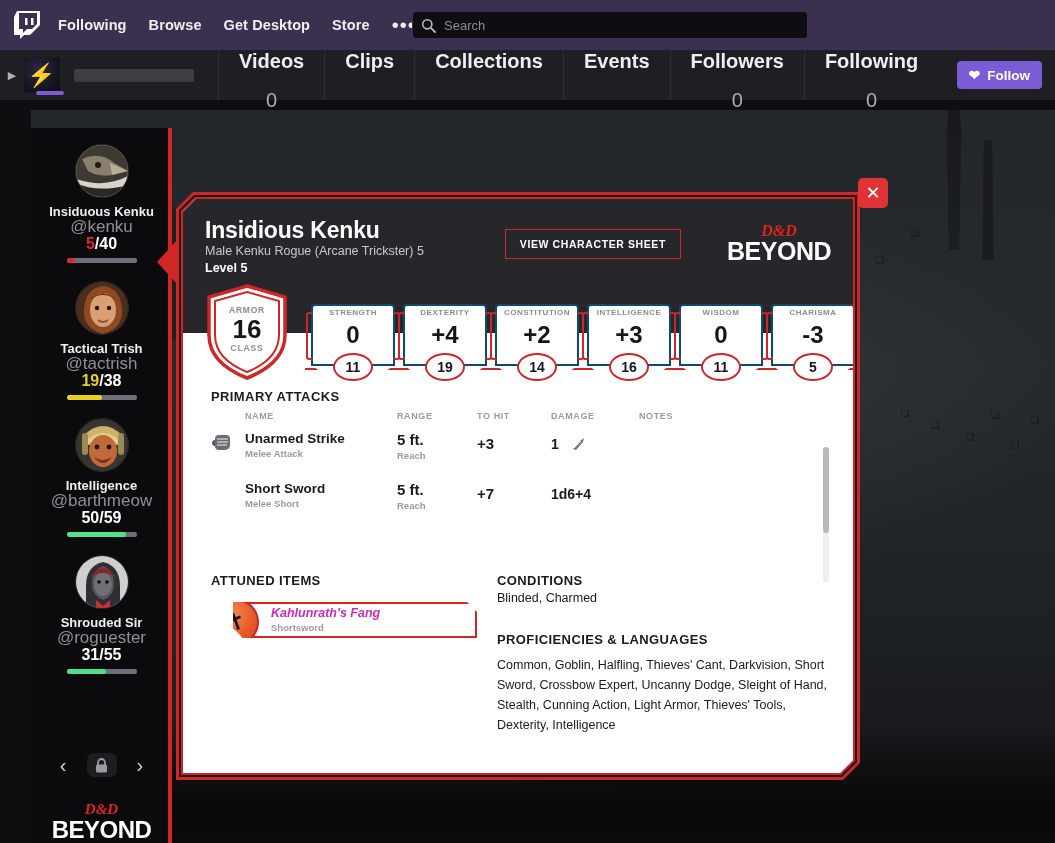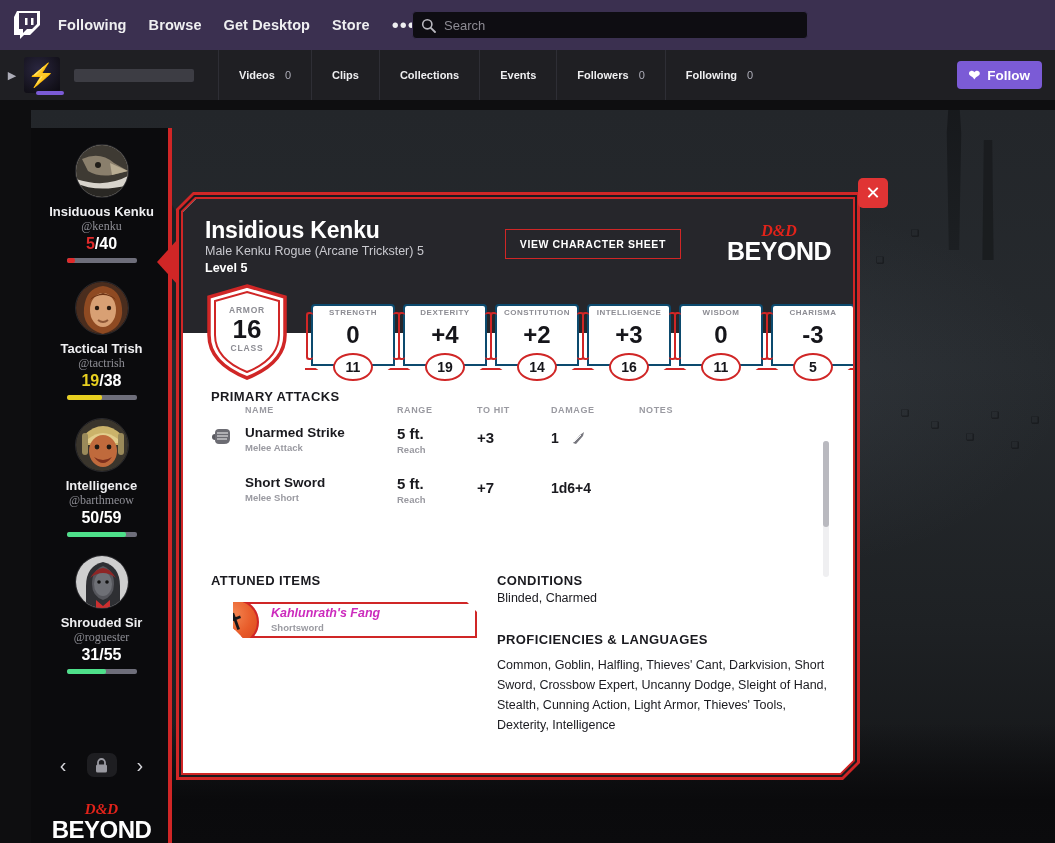--- a/index.html
+++ b/index.html
@@ -55,23 +55,23 @@
   }
   .chan-underline {
     position: absolute; left: 36px; top: 91px; width: 28px; height: 4px;
     background: #7b5bd6; border-radius: 2px;
   }
   .chan-nameplate {
     width: 120px; height: 13px; background: #3d3d44; border-radius: 2px; margin-left: 14px;
   }
   .chan-tabs { display: flex; align-items: stretch; height: 50px; margin-left: 24px; }
   .chan-tab {
-    display: flex; align-items: center; gap: 10px;
-    padding: 0 20px; color: #efeff1; font-size: 11px; font-weight: bold;
-    border-left: 1px solid #2e2e35; cursor: pointer; white-space: nowrap;
+    display: flex; align-items: center; gap: 16px;
+    padding: 0 20px; color: #efeff1; font-size: 20px; font-weight: bold;
+    border-left: 1px solid #2e2e35; cursor: pointer; white-space: nowrap; flex-direction: column;
   }
   .chan-tab .cnt { color: #adadb8; font-weight: normal; }
   .follow-btn {
     position: absolute; right: 13px; top: 11px;
     height: 28px; padding: 0 12px; background: #7b5bd6; border: none; border-radius: 4px;
     color: #fff; font-size: 13.5px; font-weight: bold; cursor: pointer;
     display: flex; align-items: center; gap: 7px; font-family: "Liberation Sans", sans-serif;
   }
   .follow-btn .heart { font-size: 14px; }
 
@@ -115,21 +115,21 @@
   .party-red-edge {
     position: absolute; right: 0; top: 0; width: 4px; height: 733px; background: #d02626;
   }
   .party-list { padding-top: 16px; }
   .pmember { text-align: center; margin-bottom: 18px; position: relative; cursor: pointer; }
   .pmember .pav {
     width: 54px; height: 54px; border-radius: 50%; margin: 0 auto 7px;
     overflow: hidden; position: relative; border: 1px solid #2a2a2e;
   }
   .pname { color: #efeff1; font-size: 13px; font-weight: bold; line-height: 14px; }
-  .phandle { color: #8f8f96; font-size: 12px; line-height: 15px; font-family: Liberation Serif, serif; }
+  .phandle { color: #8f8f96; font-size: 17px; line-height: 15px; }
   .php { font-size: 16px; font-weight: bold; color: #ffffff; line-height: 20px; }
   .php .cur-red { color: #e02a2a; }
   .php .cur-yellow { color: #e8d020; }
   .php .cur-white { color: #ffffff; }
   .php .slash { color: #ffffff; }
   .pbar {
     width: 70px; height: 5px; background: #6e6e7a; border-radius: 2px;
     margin: 4px auto 0; overflow: hidden;
   }
   .pbar i { display: block; height: 100%; border-radius: 2px; }
@@ -579,21 +579,21 @@
             <div class="abil-foot"></div>
           </div>
           <div class="abil-score">5</div>
         </div>
       </div>
 
       <div class="card-content">
 
         <div style="position:absolute;left:28px;top:56px" class="sec-title">PRIMARY ATTACKS</div>
 
-        <div class="attacks-block" style="top:72px">
+        <div class="attacks-block" style="top:78px">
           <table class="atk-table">
             <thead>
               <tr>
                 <th class="atk-icon-cell"></th>
                 <th class="atk-name-cell">NAME</th>
                 <th class="atk-range-cell">RANGE</th>
                 <th class="atk-hit-cell">TO HIT</th>
                 <th class="atk-dmg-cell">DAMAGE</th>
                 <th>NOTES</th>
               </tr>

